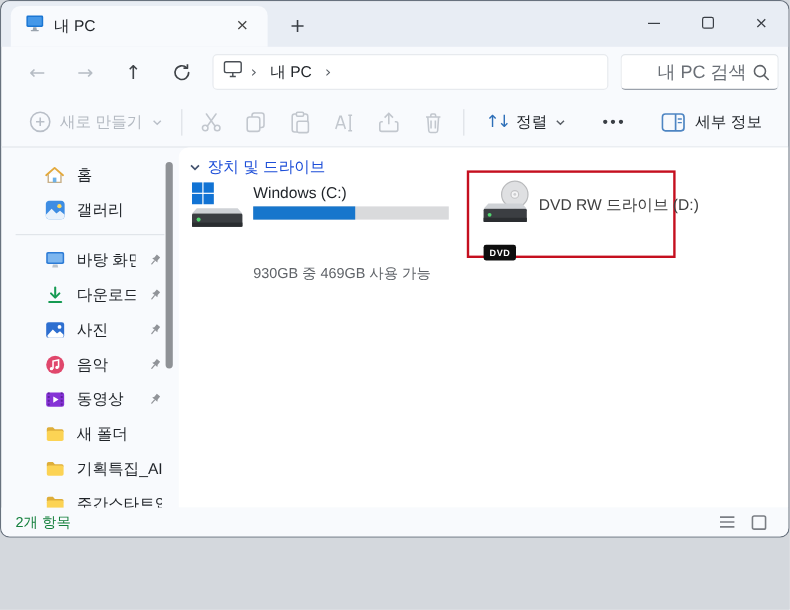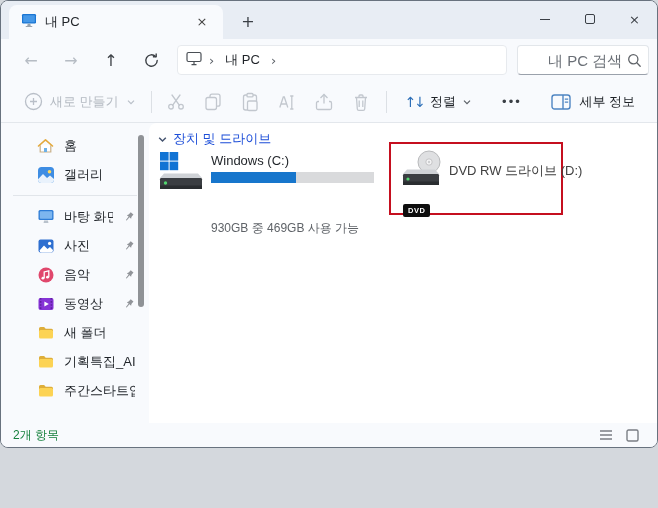--- a/index.html
+++ b/index.html
@@ -267,20 +267,38 @@
       <div class="side-divider"></div>
       <div class="side-item">
         <span class="sicon">
             <svg width="16" height="15" viewBox="0 0 16 15">
               <rect x="0.5" y="1" width="15" height="10" rx="1.5" fill="#2e7cd6"></rect>
               <rect x="1.8" y="2.3" width="12.4" height="7.4" rx=".8" fill="#7db6ef"></rect>
               <path d="M5.5 14h5l-.6-2.6H6.1z" fill="#b9c2cc"></path>
             </svg>
           </span>
         <span class="slabel">바탕 화면</span>
+        <span class="pin">
+            <svg width="12" height="12" viewBox="0 0 12 12">
+              <g transform="rotate(40 6 6)" fill="#919499">
+                <path d="M4.2 1.2h3.6v3.2l1 1.6H3.2l1-1.6z"></path>
+                <rect x="5.5" y="6" width="1" height="4.4" rx=".5"></rect>
+              </g>
+            </svg>
+          </span>
+      </div>
+      <div class="side-item">
+        <span class="sicon">
+            <svg width="16" height="16" viewBox="0 0 16 16">
+              <path d="M8 1.5v8" stroke="#159a52" stroke-width="1.7" stroke-linecap="round"></path>
+              <path d="M4.5 6.5 8 10l3.5-3.5" fill="none" stroke="#159a52" stroke-width="1.7" stroke-linecap="round" stroke-linejoin="round"></path>
+              <path d="M3 13.6h10" stroke="#159a52" stroke-width="1.7" stroke-linecap="round"></path>
+            </svg>
+          </span>
+        <span class="slabel">다운로드</span>
         <span class="pin">
             <svg width="12" height="12" viewBox="0 0 12 12">
               <g transform="rotate(40 6 6)" fill="#919499">
                 <path d="M4.2 1.2h3.6v3.2l1 1.6H3.2l1-1.6z"></path>
                 <rect x="5.5" y="6" width="1" height="4.4" rx=".5"></rect>
               </g>
             </svg>
           </span>
       </div>
       <div class="side-item">

